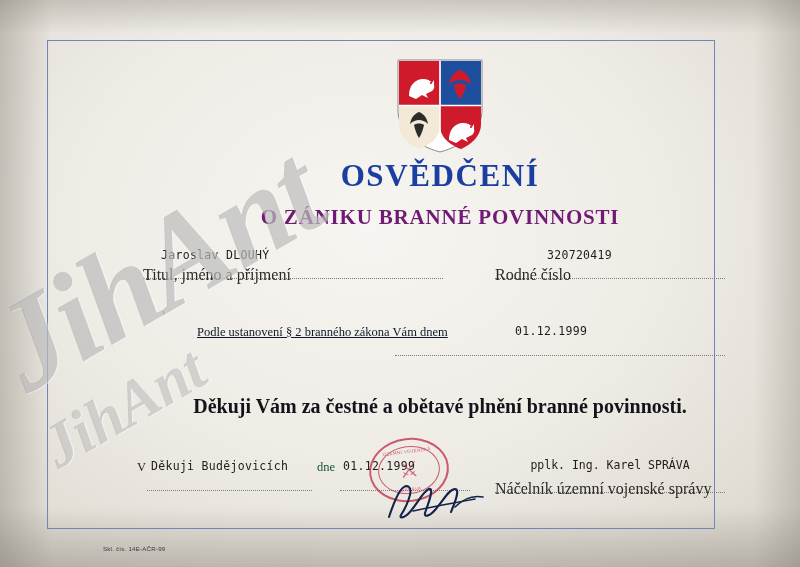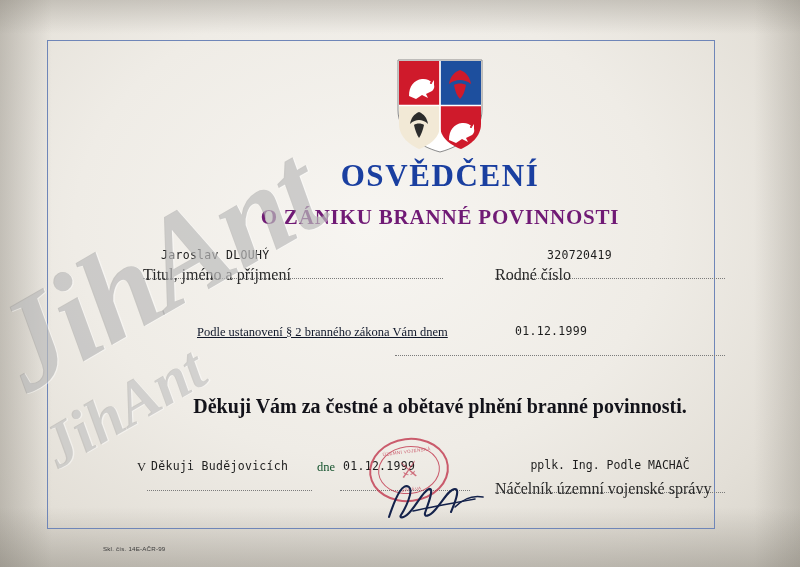--- a/index.html
+++ b/index.html
@@ -422,21 +422,21 @@
 
     <div class="field-row row-footer">
       <div class="v-label">V</div>
       <div class="typed place-value">Děkuji Budějovicích</div>
       <div class="line-box place-line"></div>
 
       <div class="dne-label">dne</div>
       <div class="typed date2-value">01.12.1999</div>
       <div class="line-box date2-line"></div>
 
-      <div class="signer-name">pplk. Ing. Podle MACHAČ</div>
+      <div class="signer-name">pplk. Ing. Karel SPRÁVA</div>
       <div class="line-box sign-line"></div>
       <div class="caption signer-caption">Náčelník územní vojenské správy</div>
     </div>
 
     <div class="stamp">
       <div class="stamp-text-top">ÚZEMNÍ VOJENSKÁ</div>
       <div class="stamp-lion">⚔</div>
       <div class="stamp-text-bottom">SPRÁVA</div>
     </div>
 

